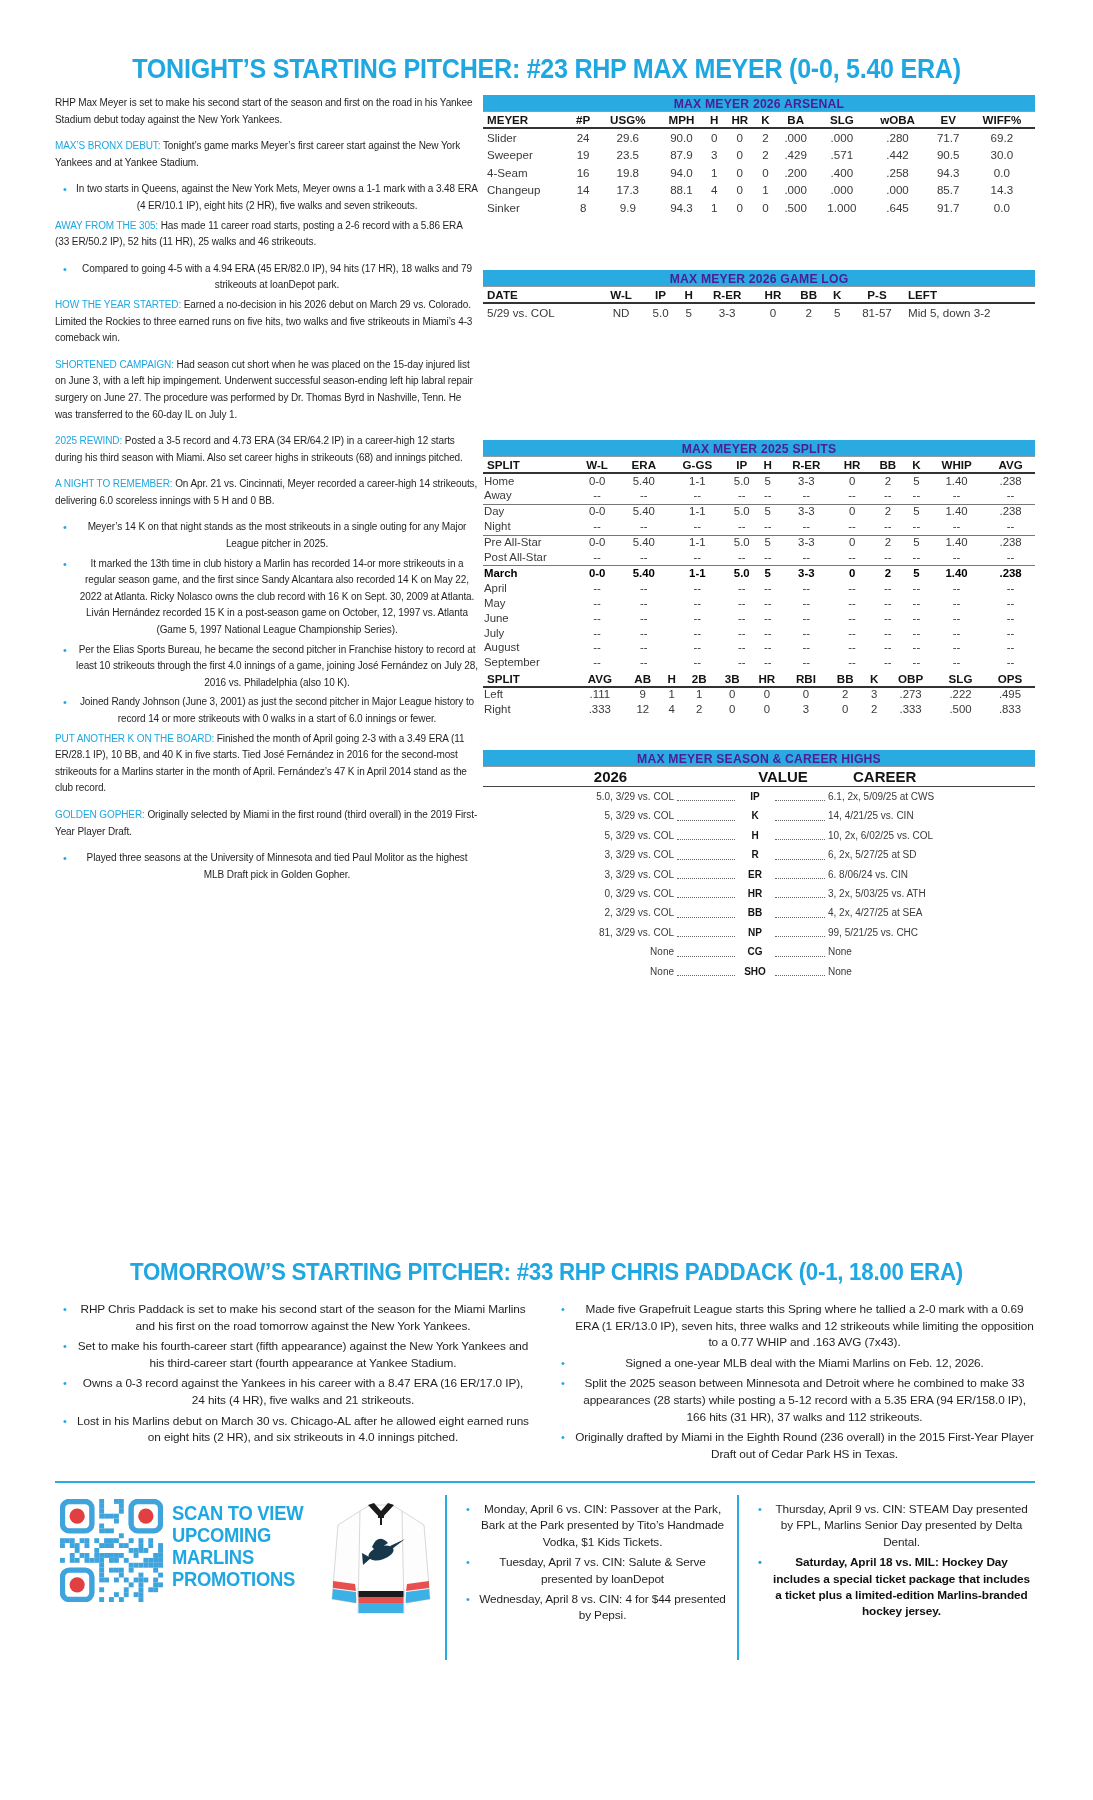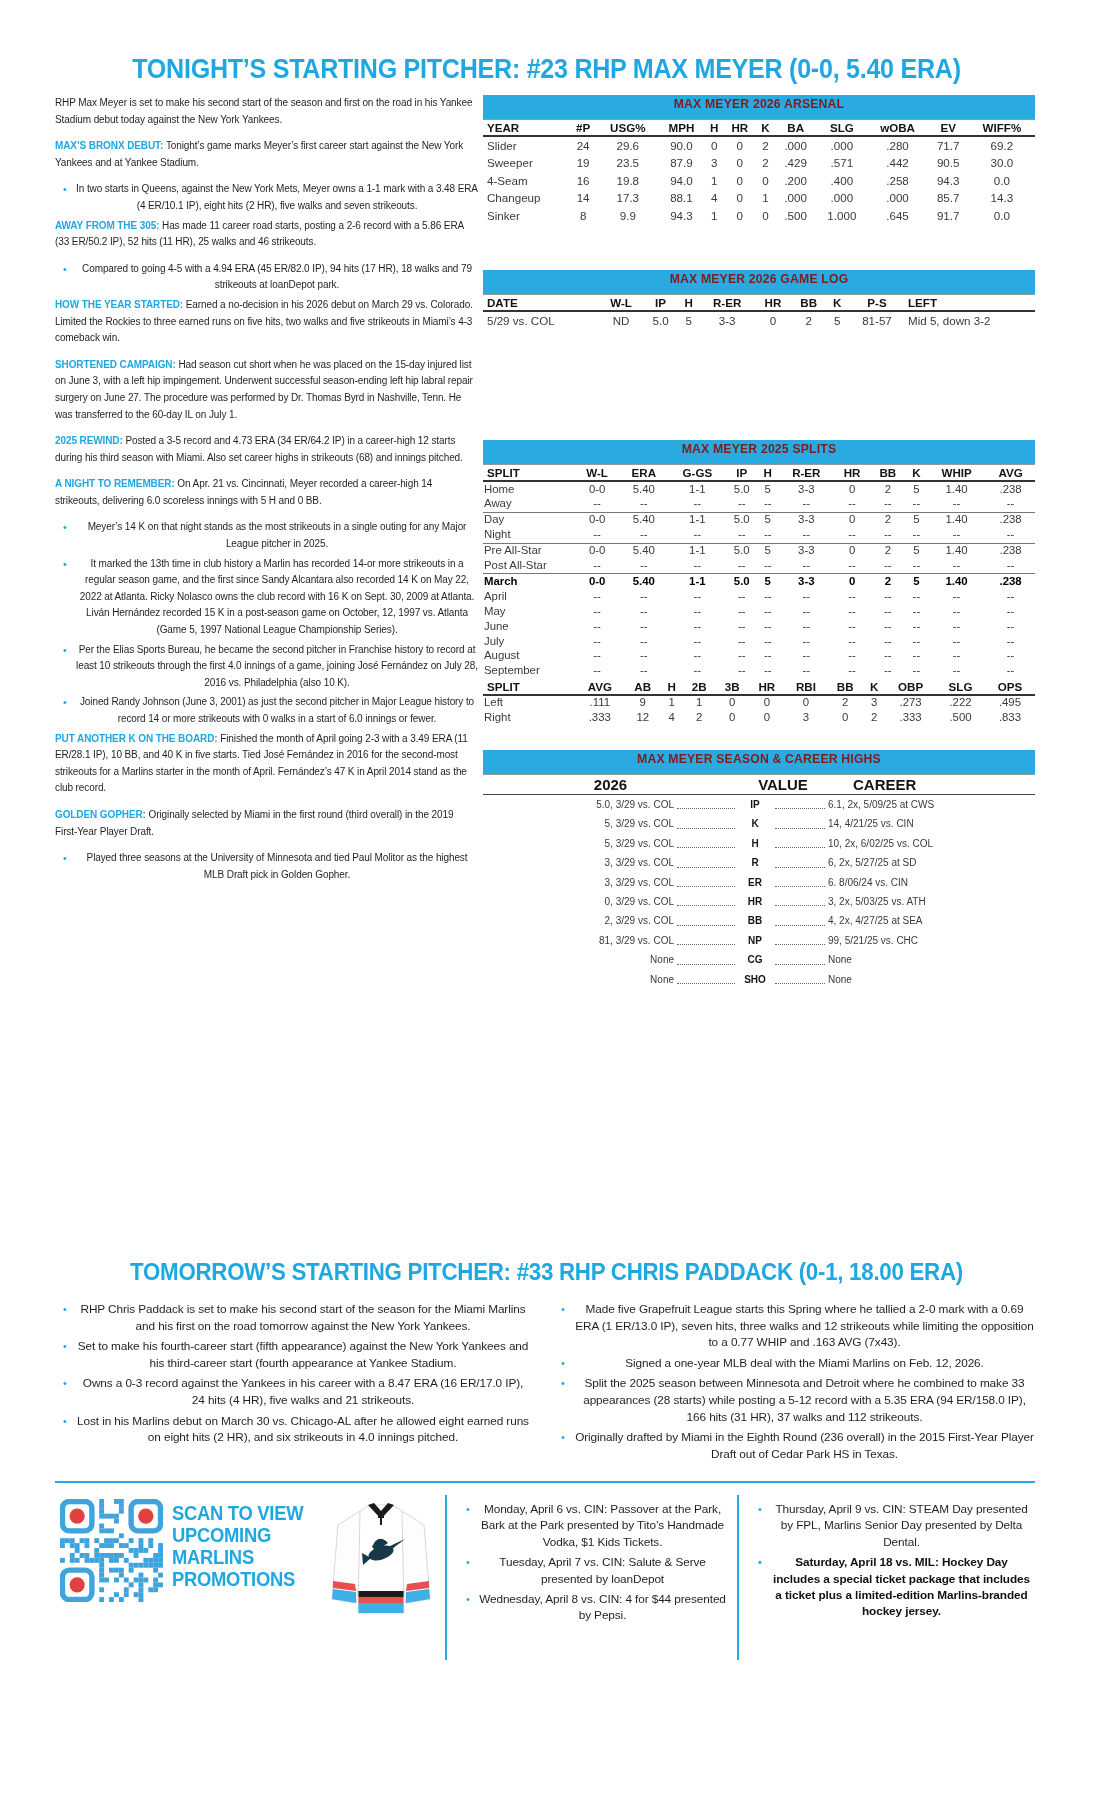--- a/index.html
+++ b/index.html
@@ -5,27 +5,27 @@
   html,body{margin:0;padding:0;background:#fff;}
   .page{position:relative;width:1093px;height:1800px;background:#fff;overflow:hidden;
         font-family:"Liberation Sans",sans-serif;color:#231f20;border-radius:14px;}
   .main-title{position:absolute;left:0;width:1093px;text-align:center;margin:0;
        font-weight:bold;color:#1fa7e1;letter-spacing:-0.3px;}
   #tonight-title{top:54px;font-size:27px;transform:scaleX(0.93);}
   #tomorrow-title{top:1258px;font-size:24px;transform:scaleX(0.93);}
   
   .left-col{position:absolute;left:55px;top:95px;width:423px;font-size:10px;line-height:16.6px;letter-spacing:-0.1px;}
   .left-col p{margin:0 0 10px 0;}
-  .lead{color:#1fa7e1;font-weight:bold;}
+  .lead{color:#1fa7e1;font-weight:normal;}
   .bullet{position:relative;padding-left:17px;margin:1px 0 3px 4px;text-align:center;}
   .bullet::before{content:"•";position:absolute;left:4px;top:0;color:#1fa7e1;font-size:11px;}
   
   .stat-block{position:absolute;left:483px;width:552px;}
-  .bar{background:#29abe2;color:#7f1d1d;font-weight:bold;text-align:center;
-       font-size:12.2px;line-height:18px;height:24px;letter-spacing:0.2px;}
+  .bar{background:#29abe2;color:#4c1d95;font-weight:bold;text-align:center;
+       font-size:12.2px;line-height:18px;height:16px;letter-spacing:0.2px;}
   table.stat{width:100%;border-collapse:collapse;font-size:11.6px;color:#3a3a3a;table-layout:auto;}
   table.stat th{font-weight:bold;color:#141414;border-bottom:2px solid #333;border-top:1px solid #999;
        padding:1px 2px;text-align:center;white-space:nowrap;}
   table.stat td{padding:1.5px 2px;text-align:center;line-height:14.5px;white-space:nowrap;}
   table.stat th:first-child, table.stat td:first-child{text-align:left;padding-left:4px;}
   #arsenal-box td:first-child{width:80px;}
   #gamelog-box td:first-child{width:110px;}
   #gamelog-box th:last-child,#gamelog-box td:last-child{text-align:left;width:125px;}
   #splits-box td{padding:0.5px 1px;line-height:13.9px;font-size:11.4px;}
   #splits-box td:first-child{width:90px;}
@@ -91,21 +91,21 @@
         <p class="note"><span class="lead">GOLDEN GOPHER: </span>Originally selected by Miami in the first round (third overall) in the 2019 First-Year Player Draft.</p>
         <div class="bullet">Played three seasons at the University of Minnesota and tied Paul Molitor as the highest MLB Draft pick in Golden Gopher.</div>
       </div>
   </div>
 
   <div class="stat-block" id="arsenal-box" style="top:95px">
     <div class="bar">MAX MEYER 2026 ARSENAL</div>
   <table class="stat">
         <thead>
           <tr>
-            <th>YEAR</th>
+            <th>MEYER</th>
             <th>#P</th>
             <th>USG%</th>
             <th>MPH</th>
             <th>H</th>
             <th>HR</th>
             <th>K</th>
             <th>BA</th>
             <th>SLG</th>
             <th>wOBA</th>
             <th>EV</th>

